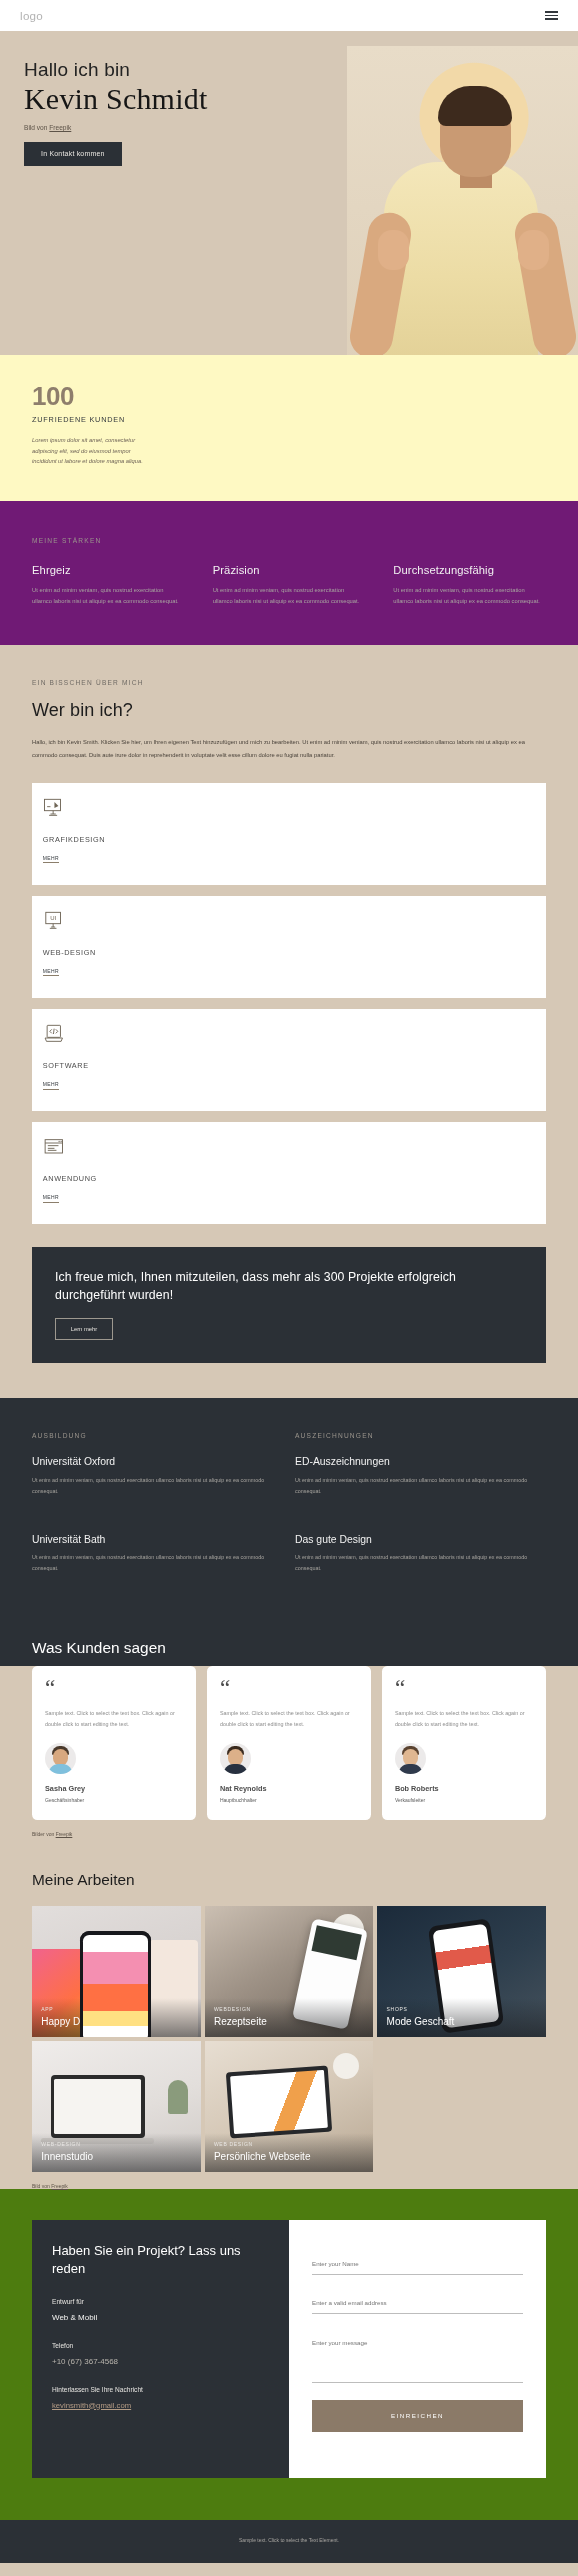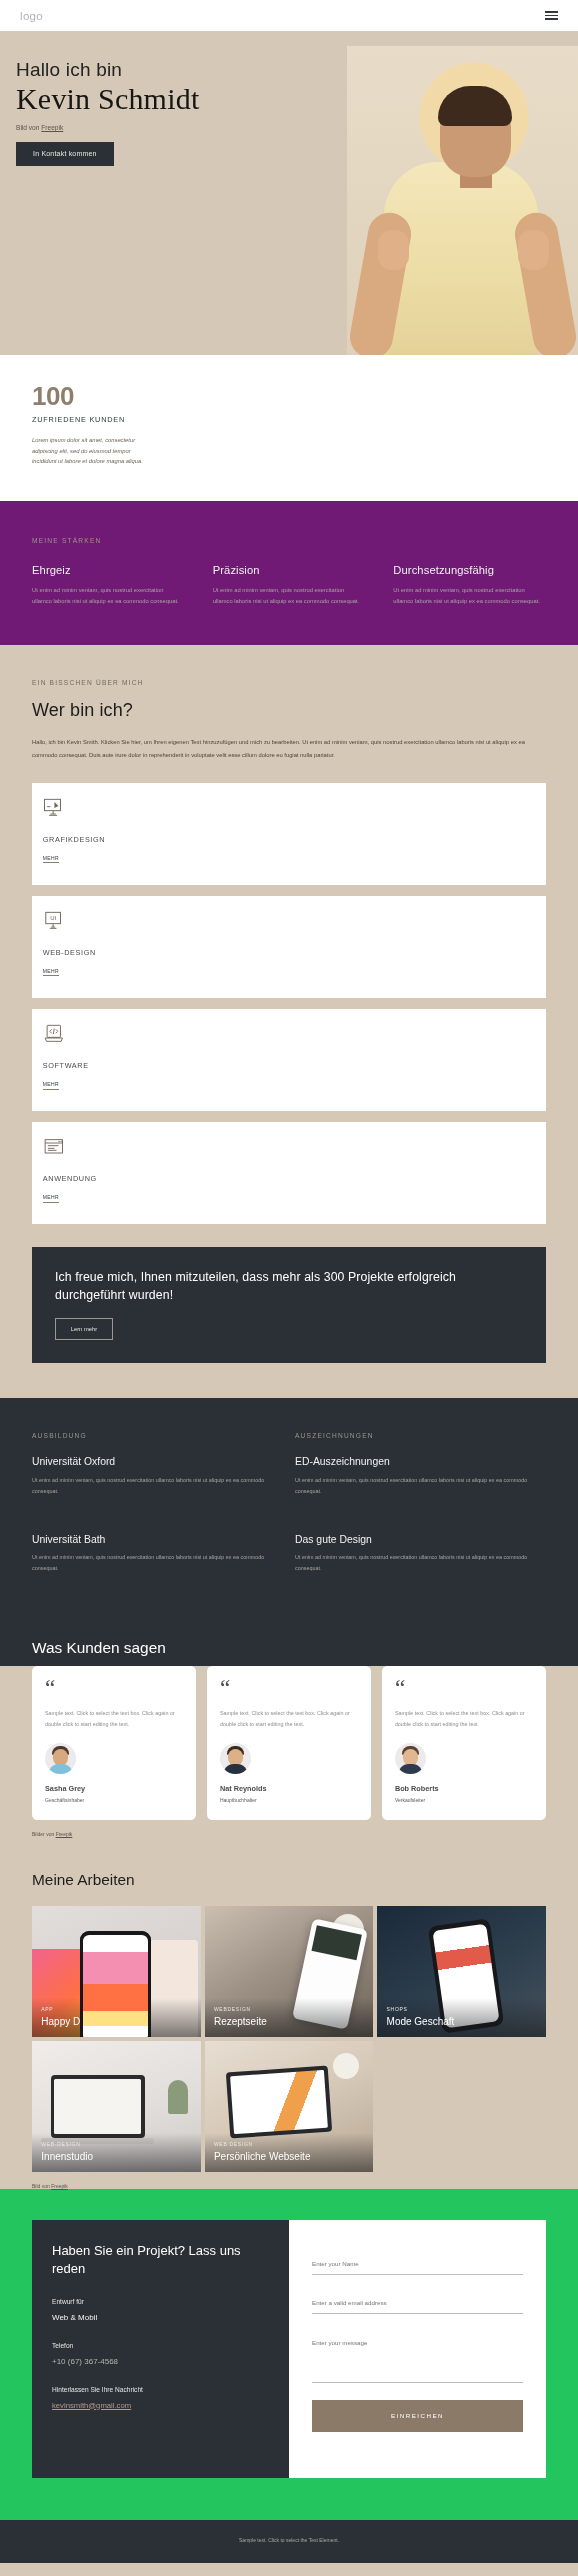--- a/index.html
+++ b/index.html
@@ -18,21 +18,21 @@
     height: 31px; background: #ffffff;
     display: flex; align-items: center; justify-content: space-between;
     padding: 0 20px;
   }
   .logo { font-size: 11.6px; color: #b3b3b3; letter-spacing: 0.3px; }
   .burger { display: flex; flex-direction: column; gap: 2.3px; cursor: pointer; }
   .burger i { display: block; width: 13px; height: 1.2px; background: #33383d; }
 
   
   .hero { position: relative; background: #d6c8b6; padding: 28px 0 0 0; min-height: 324px; overflow:hidden;}
-  .hero-inner { position: relative; z-index: 3; padding-left: 16px; max-width: 332px; }
+  .hero-inner { position: relative; z-index: 3; padding-left: 24px; max-width: 332px; }
   .hero h4 { font-family: "Liberation Sans", sans-serif; font-weight: 400; font-size: 19px; color: #232323; letter-spacing: 0.2px; }
   .hero h1 {
     font-family: "Liberation Serif", serif; font-weight: 400;
     font-size: 30px; line-height: 1.08; color: #161616; margin-top: 1.5px; letter-spacing: 0.2px;
   }
   .credit { font-size: 6.6px; color: #5d5348; margin-top: 9.3px; }
   .credit a { color: #5d5348; text-decoration: underline; }
   .btn-dark {
     display: inline-block; margin-top: 10.8px;
     background: #2b3036; color: #e9e6e1;
@@ -72,21 +72,21 @@
   }
   .hero-photo .armL { left: 12.3px; transform: rotate(10deg); }
   .hero-photo .armR { right: 10.8px; transform: rotate(-10deg); }
   .hero-photo .thumbL, .hero-photo .thumbR {
     position:absolute; top:184px; width:31px; height:40px; background:#e0b088; border-radius:14px;
   }
   .hero-photo .thumbL { left: 31px; }
   .hero-photo .thumbR { right: 29px; }
 
   
-  .stats { display: flex; gap: 0; padding: 28px 0 34px 32px; background: #ffffff; position:relative; z-index:3;}
+  .stats { display: flex; gap: 0; padding: 28px 0 34px 32px; background: #fef9c3; position:relative; z-index:3;}
   .stat { width: 131px; }
   .stat .num {
     font-size: 26px; color: #8e7e6c; font-weight: 700; line-height: 1; letter-spacing: -0.4px;
   }
   .stat .lbl {
     margin-top: 5.4px; font-size: 7.3px; letter-spacing: 0.8px; color: #33383d; line-height: 1.55;
   }
   .stat .txt {
     margin-top: 9.3px; font-size: 5.8px; font-style: italic; color: #6e6357; line-height: 1.85; width: 116px;
   }
@@ -202,21 +202,21 @@
   .w5 .base { position:absolute; left:9.3px; top:97px; width:113px; height:6.2px; background:#cfcbc7; border-radius:2.3px;}
   .w5 .plant { position:absolute; right:12.3px; top:39px; width:20px; height:34px; background:#8a9b7c; border-radius:10px 10px 2.3px 2.3px;}
 
   .w6 { background: linear-gradient(155deg,#e7ded2 0%, #d6c9b8 48%, #b8a894 100%); }
   .w6 .lap { position:absolute; left:23px; top:28px; width:102px; height:66px; background:#26282b; border-radius:3.9px; transform:rotate(-4deg);}
   .w6 .lap i { position:absolute; left:3.9px; top:3.9px; right:3.9px; bottom:3.9px; border-radius:1.5px;
     background: linear-gradient(115deg,#ffffff 0 55%, #f0a04b 55% 72%, #ffffff 72% 100%);}
   .w6 .cup2 { position:absolute; right:14px; top:12.3px; width:26px; height:26px; border-radius:50%; background:#f2efe9;}
 
   
-  .contact-wrap { background: #22c55e; padding: 31px 32px 42px 32px; }
+  .contact-wrap { background: #4d7c0f; padding: 31px 32px 42px 32px; }
   .contact { display: flex; }
   .contact .left { width: 50%; background: #2b3036; padding: 21.6px 20px 26px 20px; }
   .contact .left h2 { font-size: 13px; font-weight: 400; color: #fff; line-height: 1.42; }
   .contact .left .k { margin-top: 20px; font-size: 6.6px; color: #e7e5e1; }
   .contact .left .v { margin-top: 7.7px; font-size: 8px; color: #f4f3f1; font-weight: 400; }
   .contact .left .v.mut { color: #b8b4ad; }
   .contact .left a.mail { color: #b49c85; font-size: 7.7px; text-decoration: underline; }
   .contact .right { width: 50%; background: #fff; padding: 35px 23px 46px 23px; }
   .fld { border: none; border-bottom: 1.1px solid #bdbdbd; width: 100%;
          font-family: "Liberation Sans", sans-serif; font-size: 6.2px; color: #9a9a9a;

